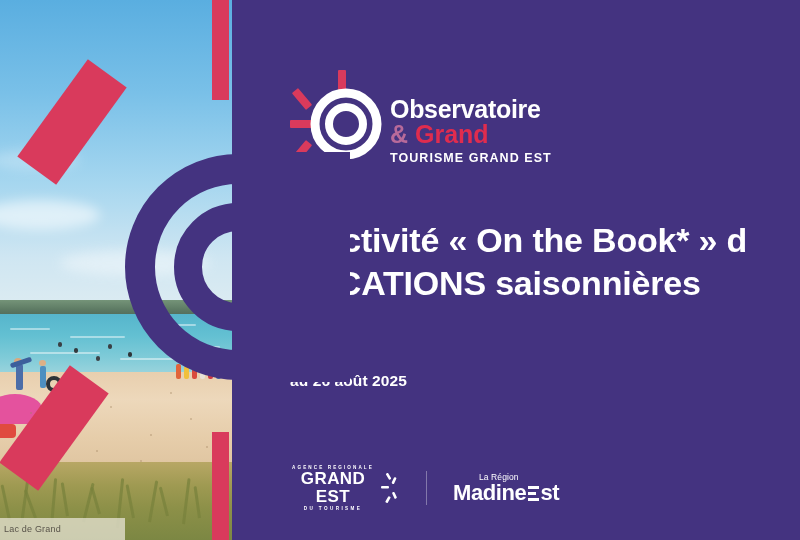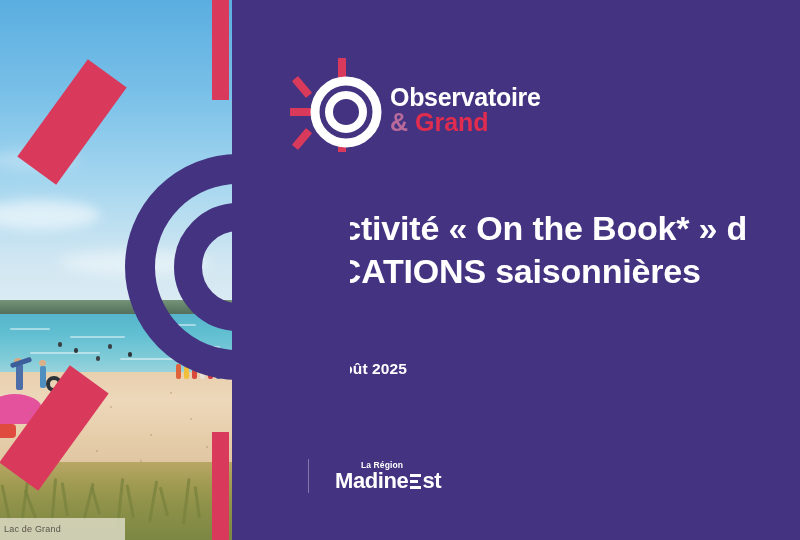--- a/index.html
+++ b/index.html
@@ -141,21 +141,21 @@
     top: 152px;
     width: 230px;
     height: 230px;
     pointer-events: none;
   }
   .rings svg { display: block; }
 
   
   .content {
     position: absolute;
-    left: 232px; top: 0;
+    left: 232px; top: 12px;
     width: 568px; height: 452px;
     background: #443380;
   }
 
   
   .brand {
     position: absolute;
     left: 58px;
     top: 58px;
     width: 300px;
@@ -279,21 +279,21 @@
     background: rgba(255,255,255,0.34);
     margin: 0 26px;
   }
   .logo-region {
     display: flex;
     flex-direction: column;
     align-items: flex-start;
   }
   .region-top {
     font-size: 8.5px;
-    font-weight: bold;
+    font-weight: normal;
     color: #ffffff;
     letter-spacing: .1px;
     margin-left: 26px;
     margin-bottom: 0px;
   }
   .region-main {
     display: flex;
     align-items: center;
     font-size: 22px;
     font-weight: bold;
@@ -424,32 +424,49 @@
             <circle cx="56" cy="54" r="17" stroke-width="8"></circle>
           </g>
           <path d="M56 44 a10 10 0 0 1 0 20 z" fill="#443380"></path>
         </svg>
       </div>
       <div class="brand-text">
         <div class="brand-line1">Observatoire</div>
         <div class="brand-line2">
           <span class="brand-amp">&amp;&nbsp;</span><span class="brand-data">Grand</span>
         </div>
+        <div class="brand-line3">TOURISME GRAND EST</div>
       </div>
     </div>
 
     <div class="headline">
       <div class="headline-line">L’Activité « On the Book* » d</div>
       <div class="headline-line">LOCATIONS saisonnières</div>
     </div>
 
     <div class="date">au 26 août 2025</div>
 
     <div class="footer-logos">
 
+      <div class="logo-arge">
+        <div class="arge-top">AGENCE REGIONALE</div>
+        <div class="arge-main">GRAND EST</div>
+        <div class="arge-bottom">DU TOURISME</div>
+        <div class="arge-burst">
+          <svg width="20" height="30" viewBox="0 0 20 30">
+            <g fill="#ffffff">
+              <rect x="7" y="0" width="2.6" height="7" rx="1" transform="rotate(-30 8 3)"></rect>
+              <rect x="7" y="23" width="2.6" height="7" rx="1" transform="rotate(30 8 26)"></rect>
+              <rect x="1" y="13" width="8" height="2.6" rx="1"></rect>
+              <rect x="13" y="4" width="2.6" height="7" rx="1" transform="rotate(25 14 7)"></rect>
+              <rect x="13" y="19" width="2.6" height="7" rx="1" transform="rotate(-25 14 22)"></rect>
+            </g>
+          </svg>
+        </div>
+      </div>
 
       <div class="logo-divider"></div>
 
       <div class="logo-region">
         <div class="region-top">La Région</div>
         <div class="region-main">
           <span>Madine</span>
           <span class="region-emark">
             <i></i>
               <i></i>

